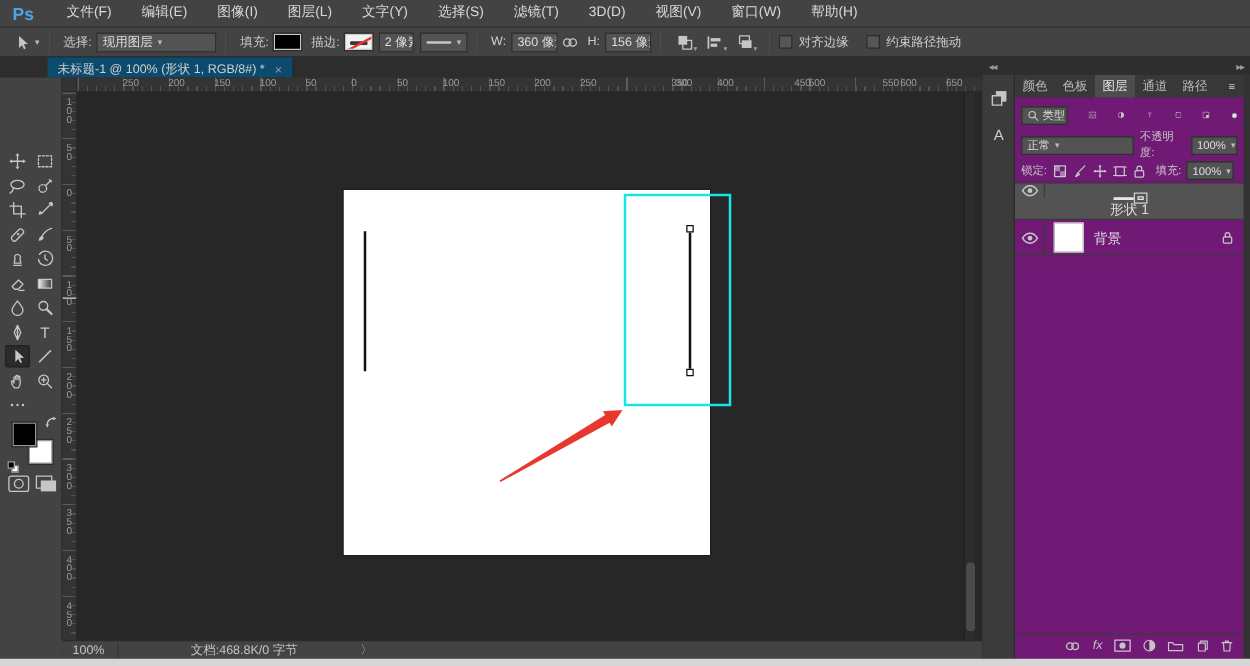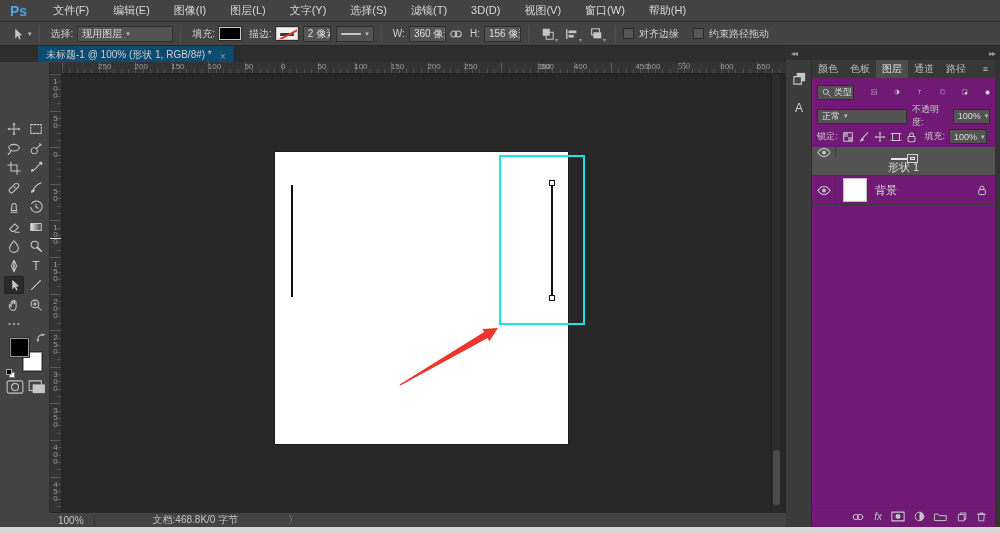--- a/index.html
+++ b/index.html
@@ -386,21 +386,21 @@
     <span style="left: 255.6px;">50</span>
     <span style="left: 292.2px;">100</span>
     <span style="left: 328.8px;">150</span>
     <span style="left: 365.4px;">200</span>
     <span style="left: 402px;">250</span>
     <span style="left: 438.6px; margin-left: 40px;">300</span>
     <span style="left: 475.2px;">350</span>
     <span style="left: 511.8px;">400</span>
     <span style="left: 548.4px; margin-left: 25px;">450</span>
     <span style="left: 585px;">500</span>
-    <span style="left: 616px; font-family: Liberation Serif, serif;">550</span>
+    <span style="left: 644px;">550</span>
     <span style="left: 658.2px;">600</span>
     <span style="left: 694.8px;">650</span>
   </div>
 <div class="vruler">
     <i class="vmarker"></i>
     <span style="top: 4px;">1
 0
 0</span>
     <span style="top: 40.6px;">5
 0</span>

